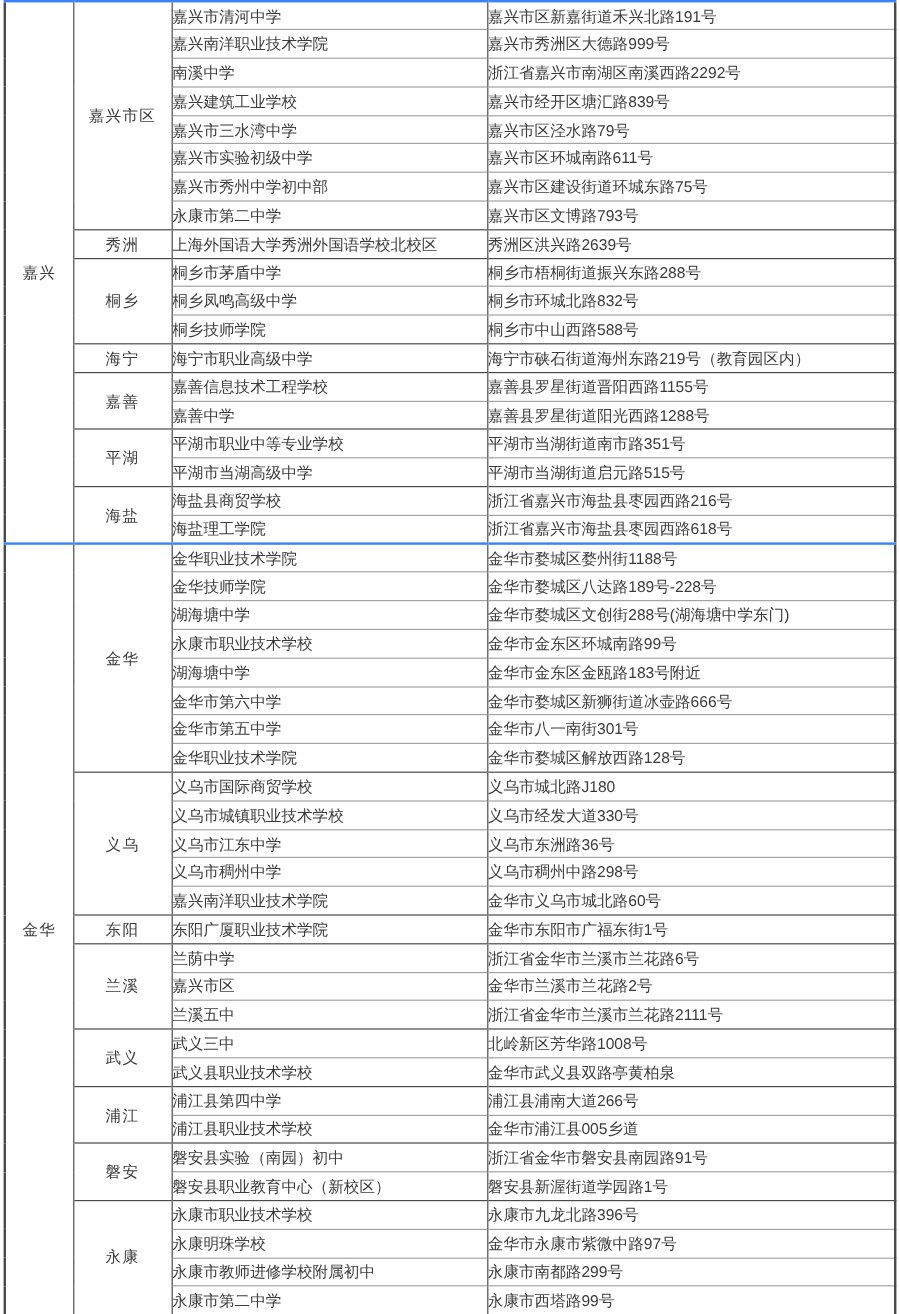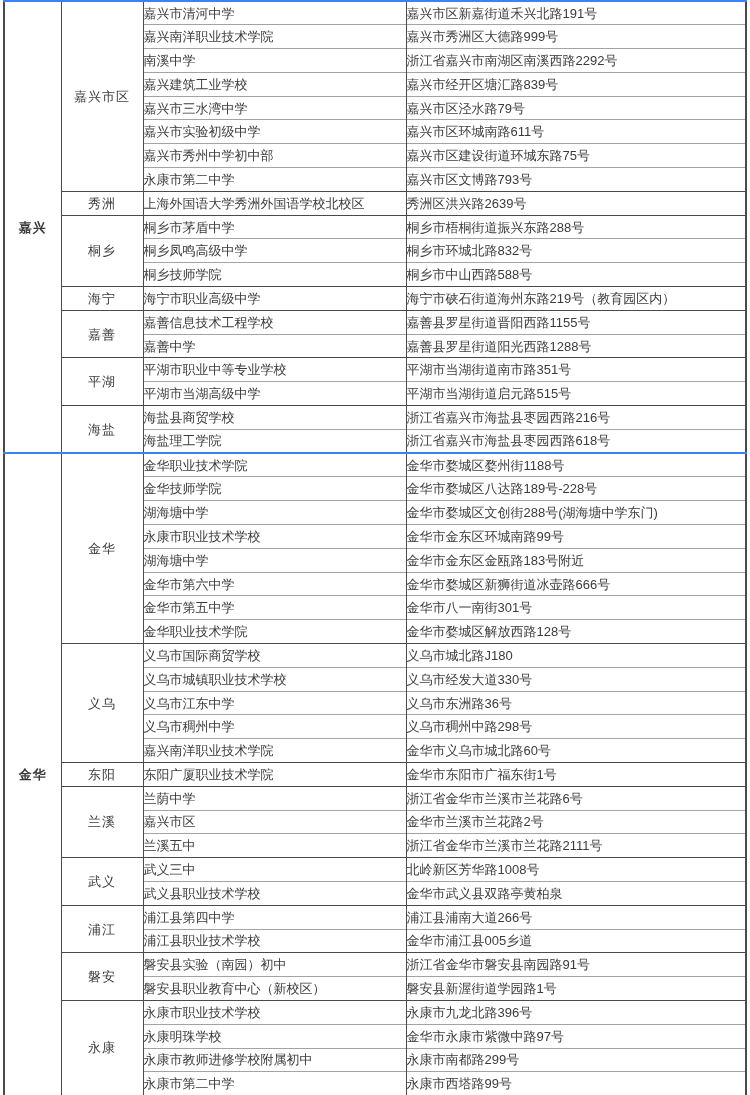--- a/index.html
+++ b/index.html
@@ -33,21 +33,21 @@
     white-space: nowrap;
     vertical-align: middle;
     border-left: 1.5px solid #4a4a4a;
     border-top: 1px solid #a3a3a3;
   }
   table.school-table tr { height: 23.8px; }
   td.city-cell, td.district-cell {
     text-align: center;
     letter-spacing: 1px;
   }
-  td.city-cell { border-left: none; font-weight: bold; }
+  td.city-cell { border-left: none; }
   td.school-cell, td.address-cell { padding-left: 6px; }
   tr.group-first td { border-top: 1.8px solid #4a4a4a; }
   tr.region-first td { border-top: 2px solid #3b82f6; }
   col.c-city { width: 57px; }
   col.c-district { width: 82px; }
   col.c-school { width: 263px; }
   col.c-address { width: 340px; }
 </style>
 </head>
 <body>

